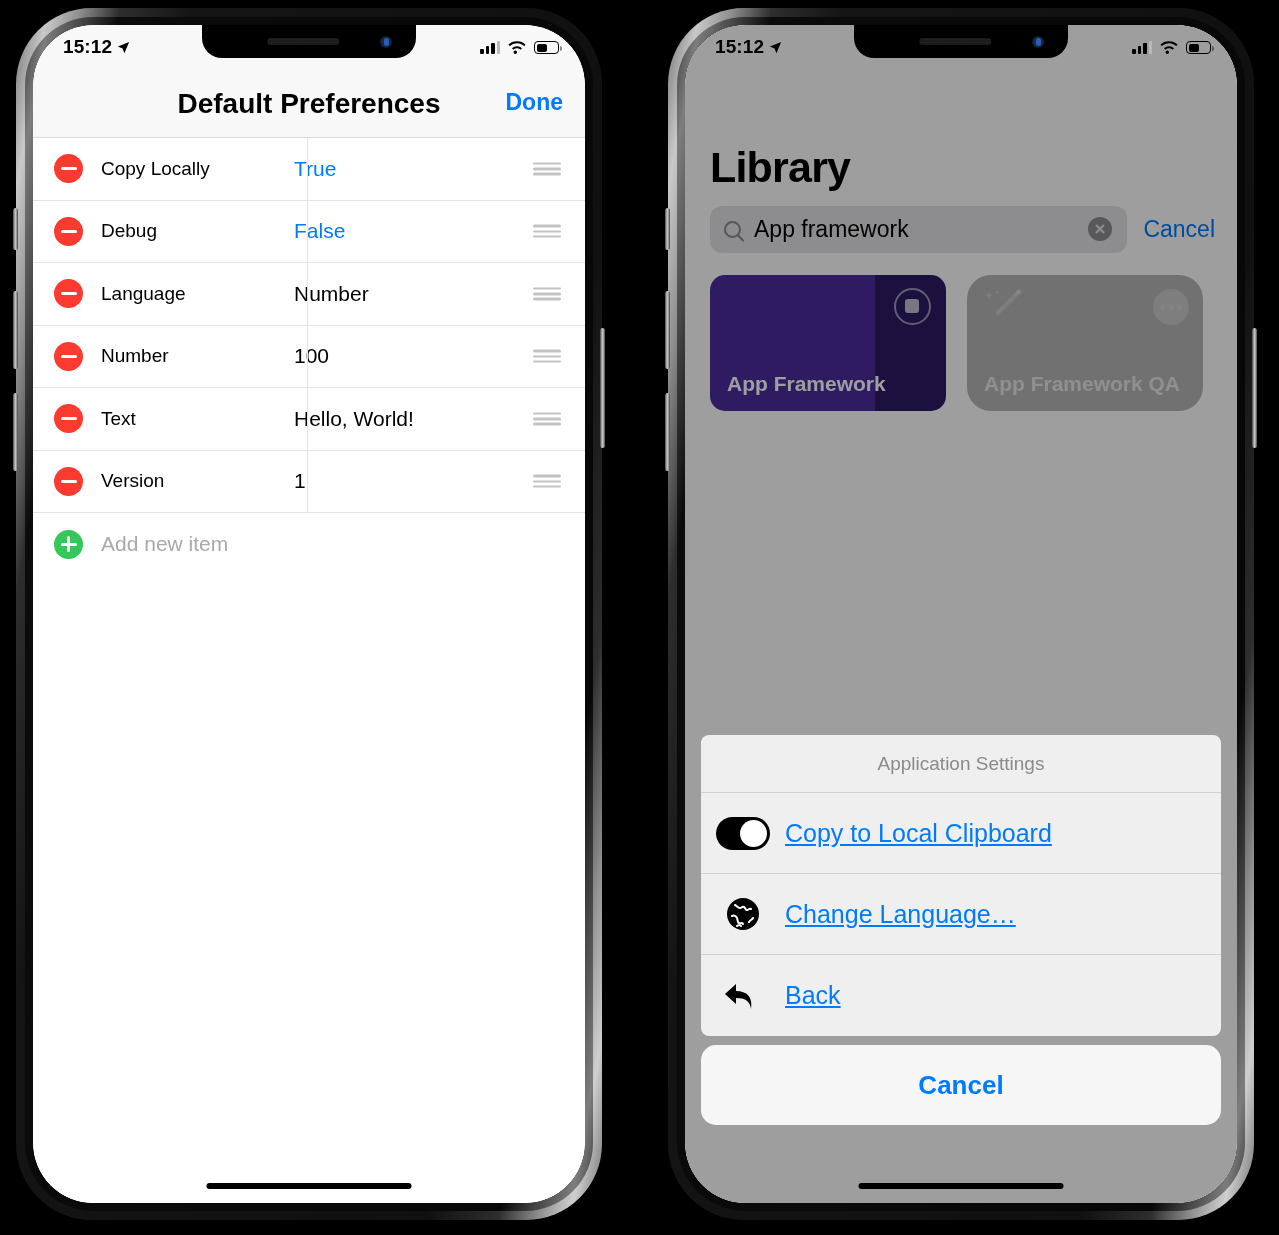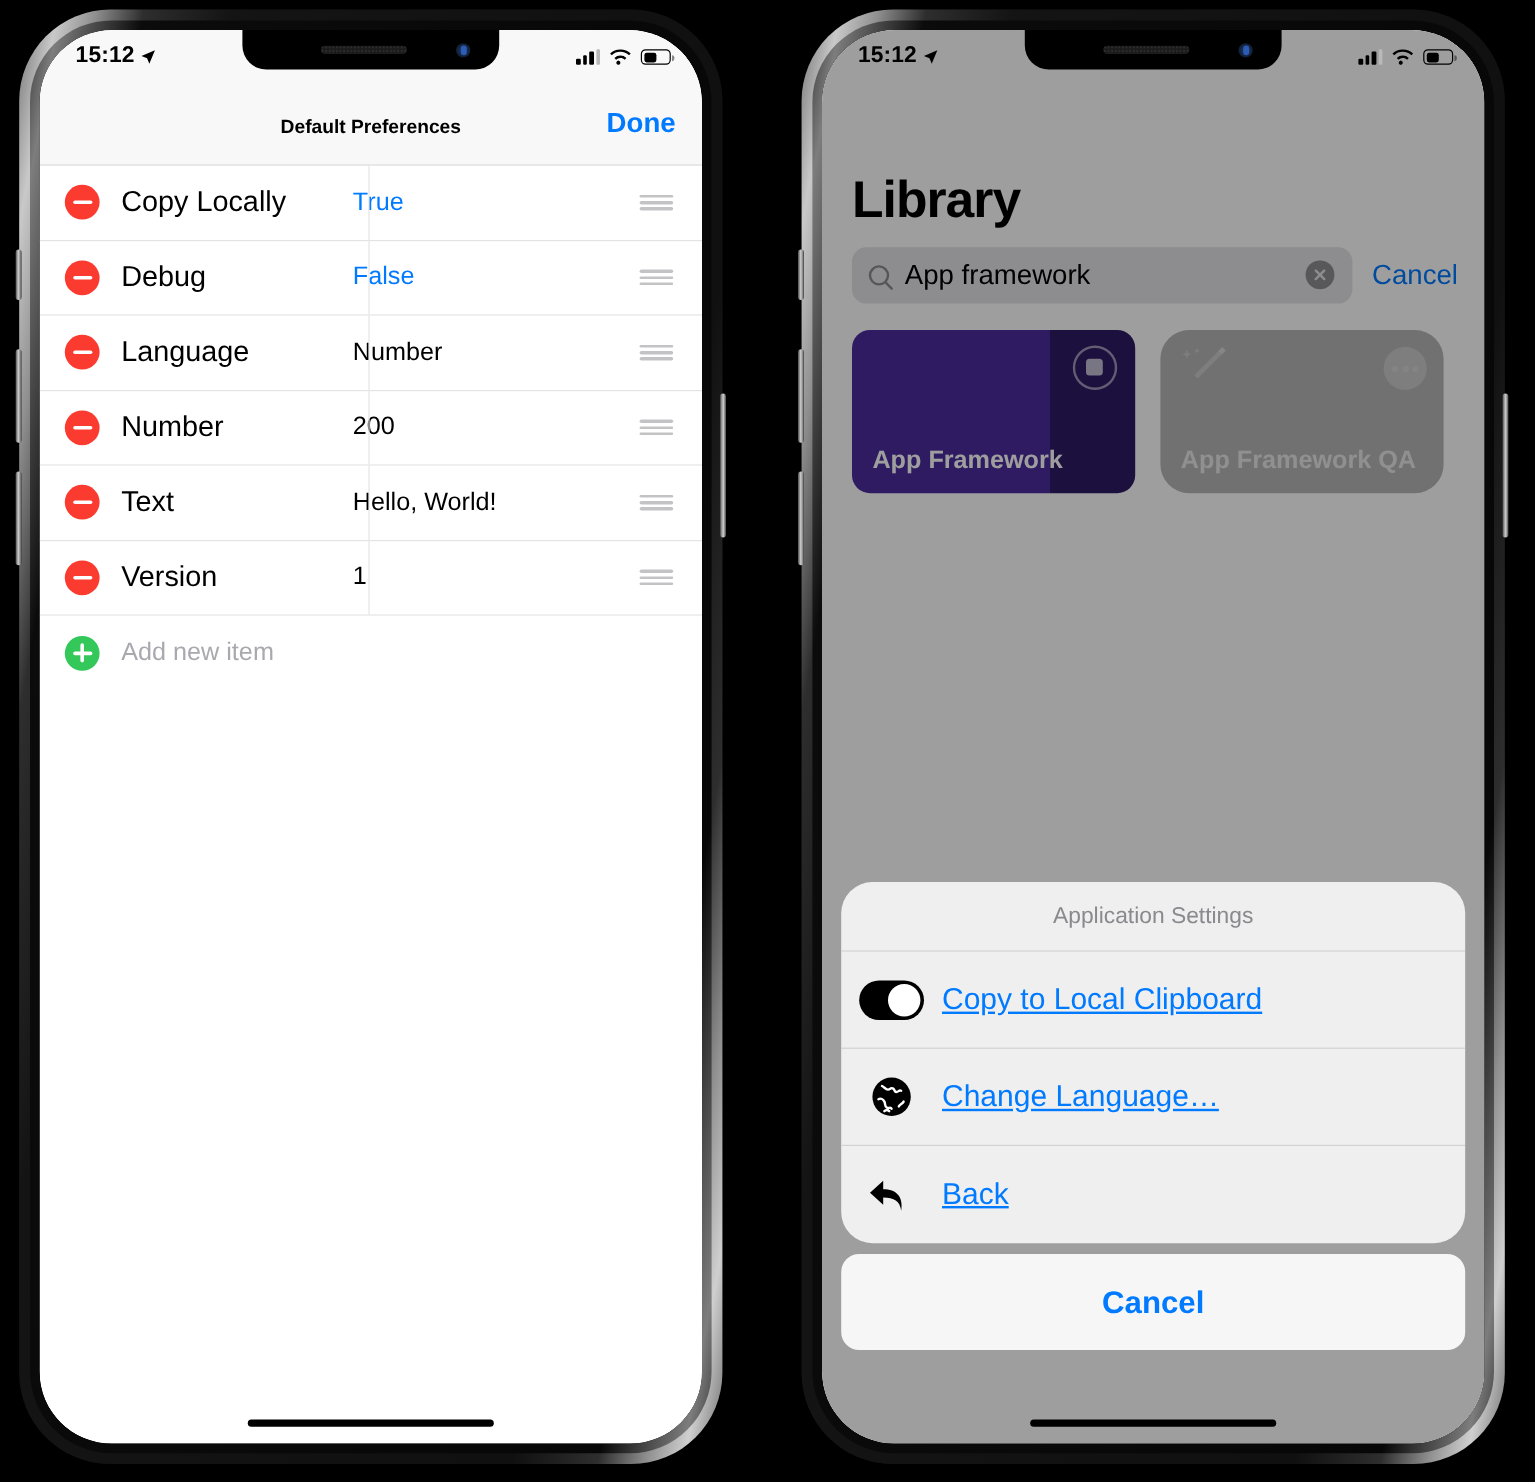--- a/index.html
+++ b/index.html
@@ -66,21 +66,21 @@
     background:#000; opacity:.45; border-radius:0 2px 2px 0; }
   .batt b{ position:absolute; left:1.5px; top:1.5px; bottom:1.5px; width:45%; background:#000; border-radius:2px; }
 
   
   .navbar{
     position:absolute; top:45px; left:0; right:0; height:68px; background:#f8f8f8;
     border-bottom:1px solid #dcdcdc; z-index:20;
   }
   .navbar .title{
     position:absolute; left:0; right:0; top:18px; text-align:center;
-    font-size:16px; font-weight:700; color:#000;margin-top:10px;
+    font-size:28px; font-weight:700; color:#000;
   }
   .navbar .done{
     position:absolute; right:22px; top:19px; font-size:23px; font-weight:600; color:#007aff;
   }
 
   .list{ position:absolute; top:113px; left:0; right:0; bottom:0; background:#fff; }
   .row{ position:relative; height:62.5px; display:flex; align-items:center;
         border-bottom:1px solid #e4e4e4; }
   .row:last-child{ border-bottom:none; }
   .minus{
@@ -90,21 +90,21 @@
   .minus::after{ content:""; position:absolute; left:6.5px; top:13px; width:16px; height:3px;
     background:#fff; border-radius:2px; }
   .plus-g{
     flex:0 0 auto; margin-left:21px; width:29px; height:29px; border-radius:50%;
     background:#34c759; position:relative;
   }
   .plus-g::after{ content:""; position:absolute; left:6.5px; top:13px; width:16px; height:3px;
     background:#fff; border-radius:2px; }
   .plus-g::before{ content:""; position:absolute; left:13px; top:6.5px; width:3px; height:16px;
     background:#fff; border-radius:2px; }
-  .row .key{ margin-left:18px; font-size:24px; color:#000; width:160px; }
+  .row .key{ margin-left:18px; font-size:19px; color:#000; width:160px; }
   .row .vsep{ position:absolute; left:274px; top:0; bottom:0; width:1px; background:#e4e4e4; }
   .row .val{ margin-left:33px; font-size:21px; color:#000; }
   .row .val.blue{ color:#007aff; }
   .row .handle{ position:absolute; right:24px; top:50%; transform:translateY(-50%);
     width:28px; height:13px; display:flex; flex-direction:column; justify-content:space-between; }
   .row .handle i{ display:block; height:2.5px; background:#c3c3c6; border-radius:2px; }
   .addrow{ height:62px; display:flex; align-items:center;text-align:center; }
   .addrow .key{ margin-left:18px; font-size:21px; color:#a8a8ae; }
 
   .home-ind{
@@ -155,21 +155,21 @@
     border-radius:3px; background:rgba(255,255,255,.72); }
   .card2{ background:#b7b7b7;border-radius:24px; }
   .card2 .cname{ color:#e8e8e8; }
   .dots{ position:absolute; right:14px; top:14px; width:36px; height:36px; border-radius:50%;
     background:rgba(255,255,255,.28); display:flex; align-items:center; justify-content:center; gap:3.5px; }
   .dots i{ width:5px; height:5px; border-radius:50%; background:#d6d6d6; display:block; }
   .wand{ position:absolute; left:15px; top:14px; width:44px; height:40px; }
 
   
   .sheet{ position:absolute; left:16px; right:16px; bottom:78px; z-index:25; }
-  .sheet-group{ background:#f7f7f7e8; border-radius:26px; overflow:hidden; }
+  .sheet-group{ background:#f7f7f7e8; border-radius:8px; overflow:hidden; }
   .sheet-head{ height:58px; display:flex; align-items:center; justify-content:center;
     font-size:19px; color:#8a8a8e; border-bottom:1px solid #d2d2d4; }
   .sheet-item{ height:81px; display:flex; align-items:center; border-bottom:1px solid #d2d2d4; }
   .sheet-item:last-child{ border-bottom:none;text-align:center; }
   .sheet-item .ico{ width:84px; display:flex; align-items:center; justify-content:center; flex:0 0 auto; }
   .sheet-item .lbl{ font-size:25px; color:#007aff;text-decoration:underline; }
   .sheet-cancel{ margin-top:9px; height:80px; background:#fbfbfbf2; border-radius:15px;
     display:flex; align-items:center; justify-content:center;
     font-size:26px; font-weight:700; color:#007aff; }
 
@@ -263,21 +263,21 @@
               <span class="handle">
                 <i></i>
                 <i></i>
                 <i></i>
               </span>
             </div>
             <div class="row">
               <span class="minus"></span>
               <span class="key">Number</span>
               <span class="vsep"></span>
-              <span class="val">200</span>
+              <span class="val">100</span>
               <span class="handle">
                 <i></i>
                 <i></i>
                 <i></i>
               </span>
             </div>
             <div class="row">
               <span class="minus"></span>
               <span class="key">Text</span>
               <span class="vsep"></span>

